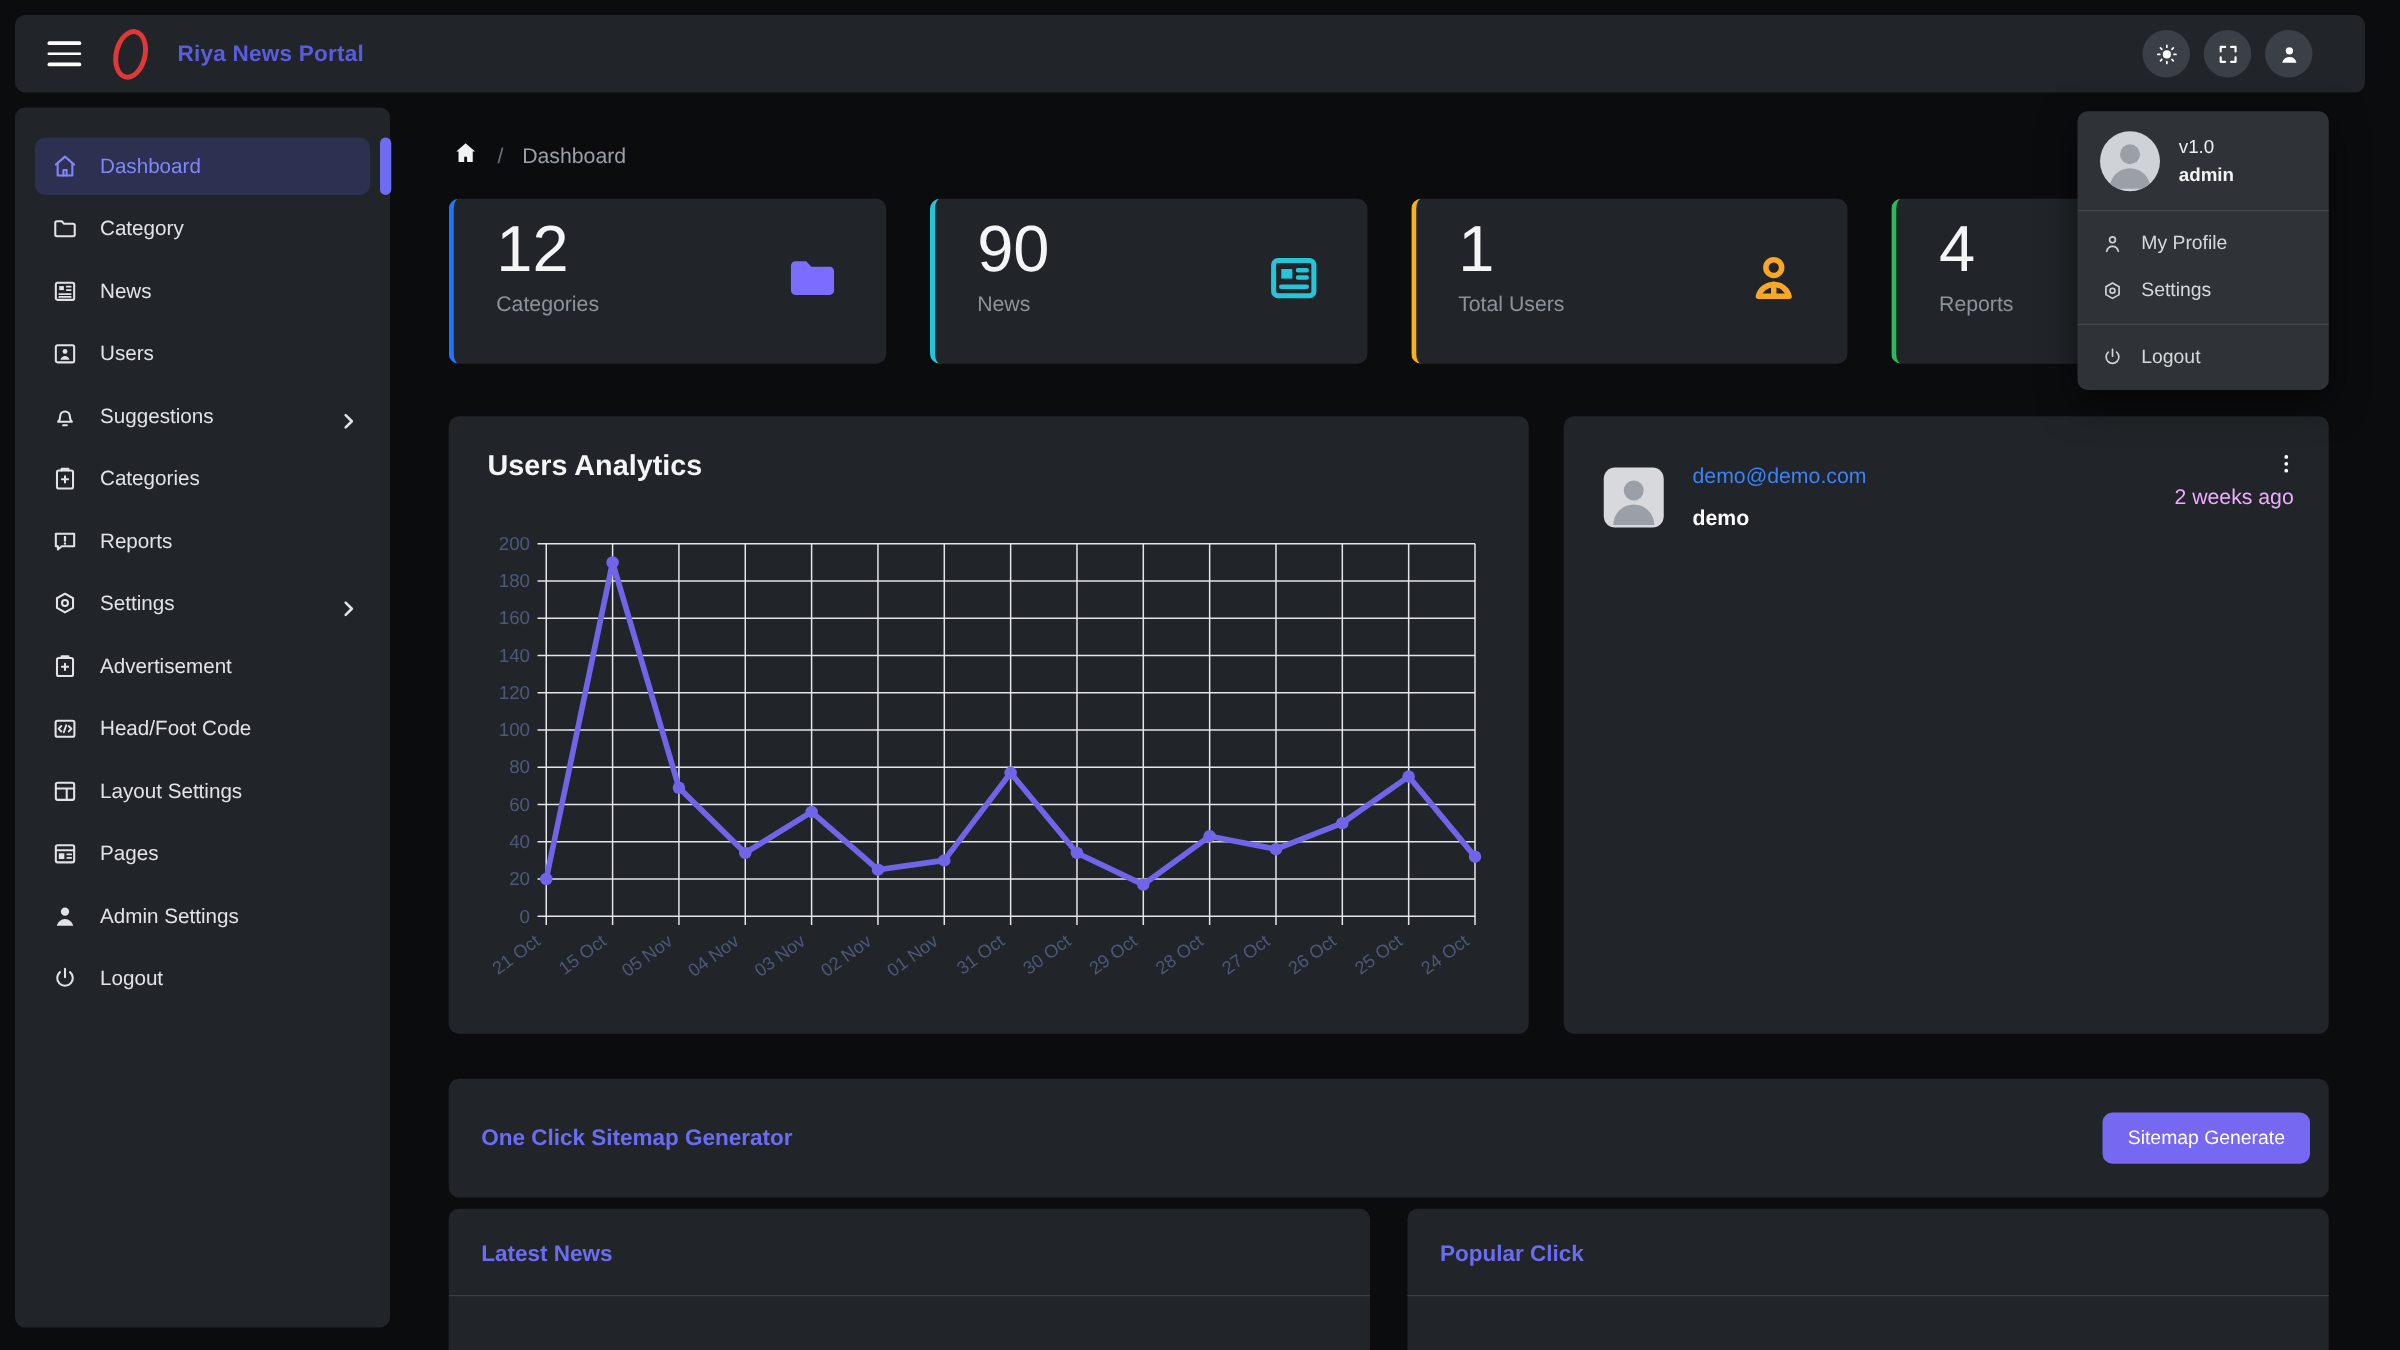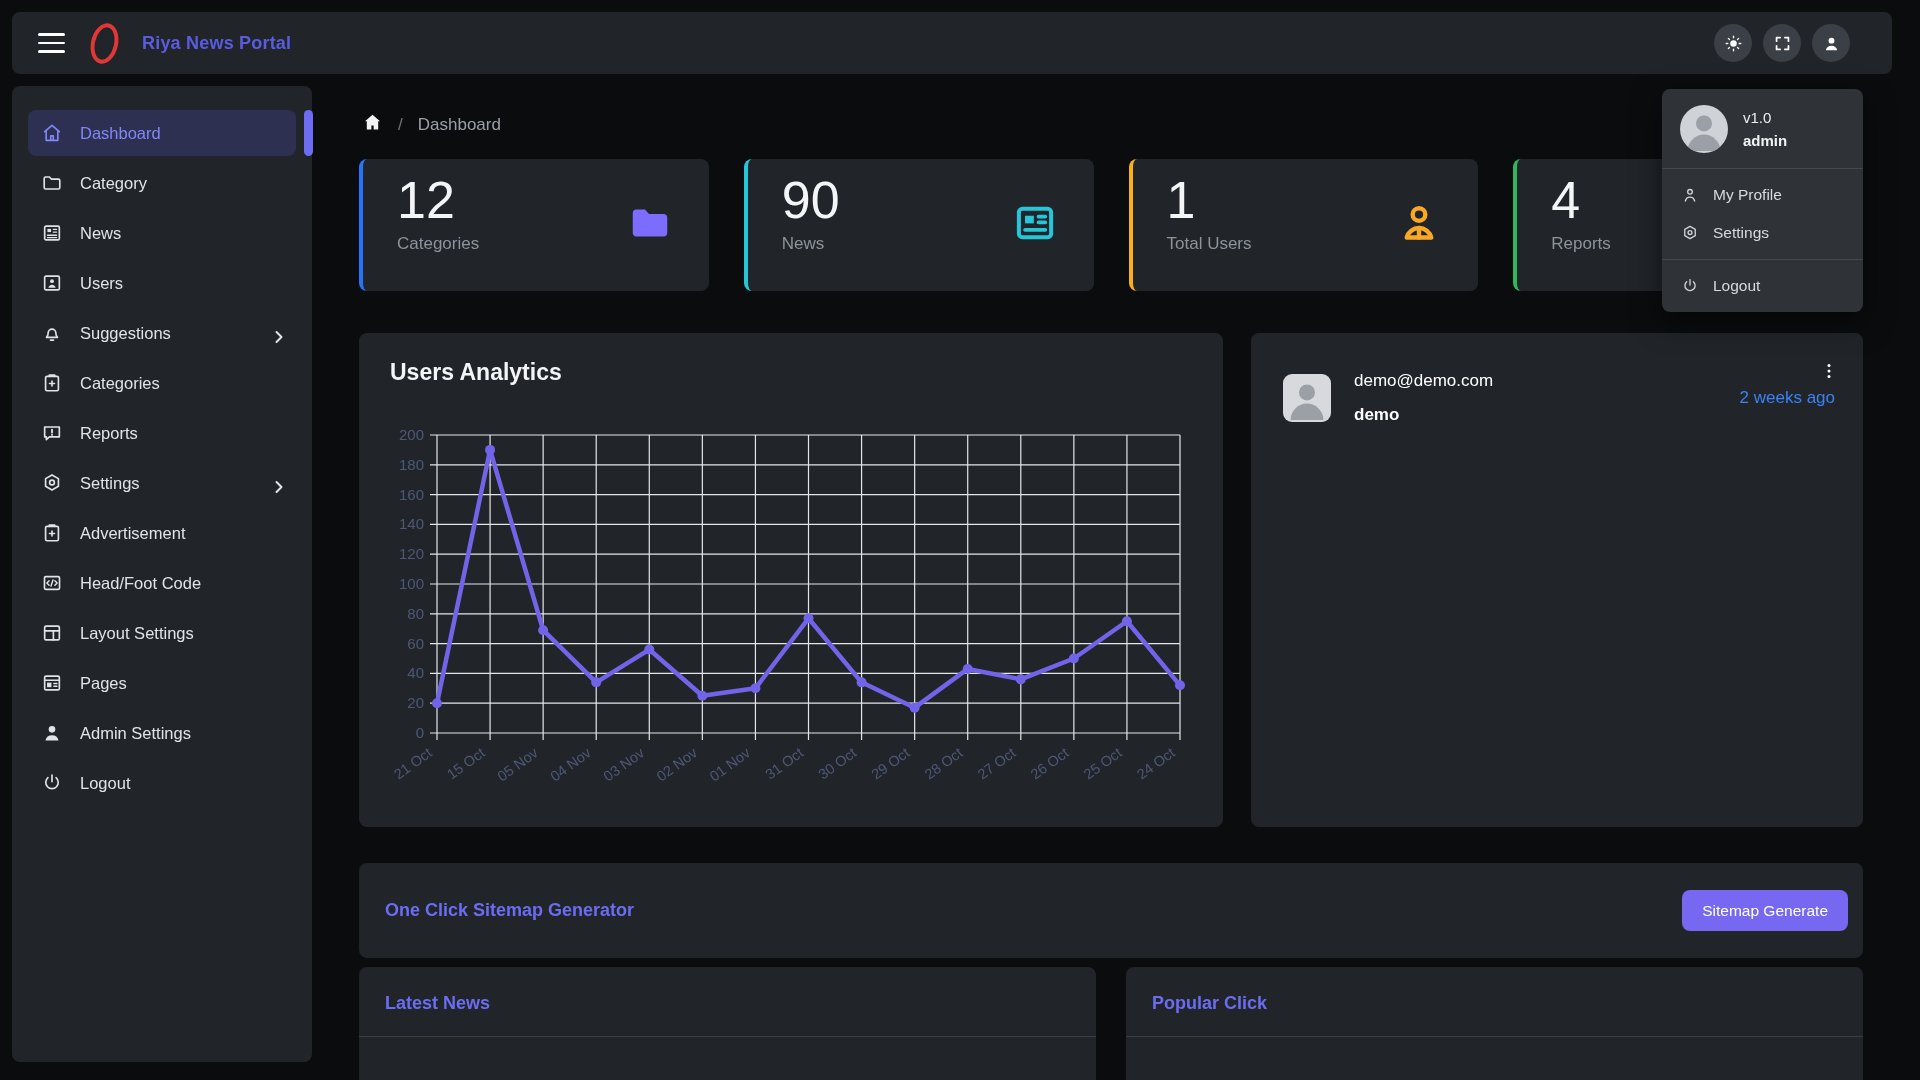--- a/index.html
+++ b/index.html
@@ -50,23 +50,23 @@
   #analytics{left:359px;top:333px;width:864px;height:494px;}
   .panel-title{position:relative;z-index:2;font-size:23px;font-weight:700;color:#f4f5f7;padding:26px 0 0 31px;}
   #chart-holder{position:absolute;inset:0;z-index:1;}
   #newusers{left:1251px;top:333px;width:612px;height:494px;}
   .kebab{position:absolute;top:26px;right:22px;background:none;border:none;color:#fff;cursor:pointer;padding:2px;}
   .kebab svg{width:20px;height:20px;}
   .nu-item{display:flex;align-items:center;padding:0 28px 0 32px;margin-top:38px;}
   .nu-avatar{width:48px;height:48px;border-radius:9px;background:#d7d9dc;overflow:hidden;flex:none;}
   .nu-avatar svg{width:48px;height:48px;}
   .nu-info{margin-left:23px;}
-  .nu-email{color:#ffffff;font-size:17px;}
+  .nu-email{color:#3b82f6;font-size:17px;}
   .nu-name{color:#fff;font-weight:700;font-size:17px;margin-top:14px;}
-  .nu-time{margin-left:auto;color:#3b82f6;font-size:17px;}
+  .nu-time{margin-left:auto;color:#f0abfc;font-size:17px;}
 
   
   #sitemap{left:359px;top:863px;width:1504px;height:95px;display:flex;align-items:center;
            padding:0 15px 0 26px;}
   .sitemap-title{color:#6a6df2;font-weight:700;font-size:18px;}
   .sitemap-btn{margin-left:auto;background:#7668f0;color:#fff;border:none;border-radius:8px;height:41px;
                padding:0 20px;font-size:15.5px;cursor:pointer;font-family:inherit;}
 
   
   #latest{left:359px;top:967px;width:737px;height:150px;}

